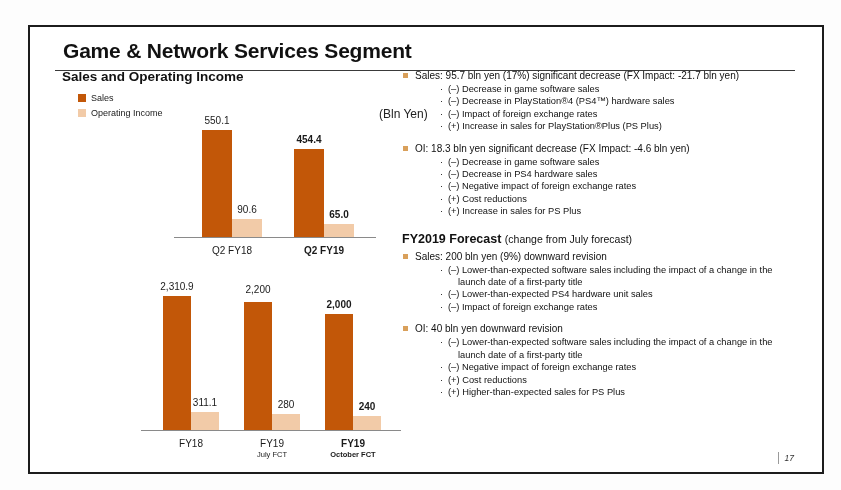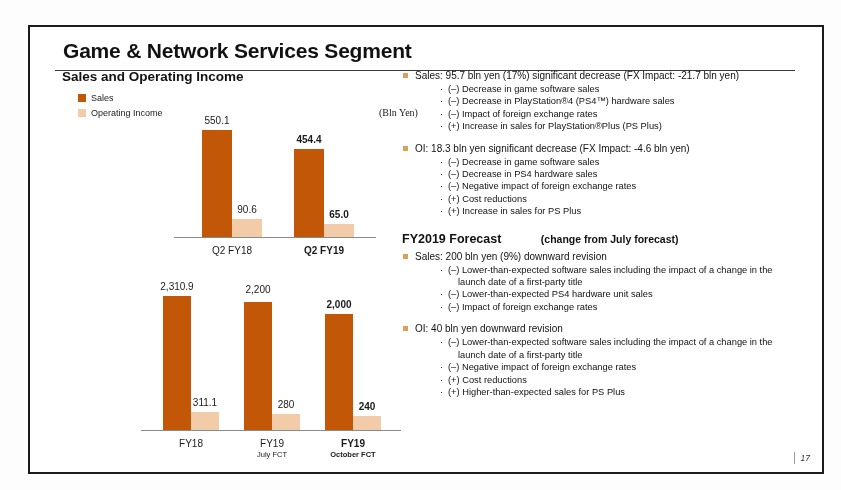--- a/index.html
+++ b/index.html
@@ -88,24 +88,23 @@
   }
   .legend-label {
     font-size: 9px;
     color: #1a1a1a;
     white-space: nowrap;
   }
   #unit-label {
     position: absolute;
     left: 333px;
     top: 38px;
-    font-size: 10px;
+    font-size: 12px;
     color: #222;
     white-space: nowrap;
-    font-family: Liberation Serif, serif;
   }
   
   .chart {
     position: absolute;
   }
   #chart-top { left: 0px; top: 18px; width: 356px; height: 200px; }
   #chart-bottom { left: 0px; top: 214px; width: 356px; height: 186px; }
 
   .plot {
     position: absolute;
@@ -150,22 +149,21 @@
   .section { position: relative; }
   .section-title {
     font-size: 12.5px;
     font-weight: bold;
     color: #111;
     margin-bottom: 4px;
     white-space: nowrap;
   }
   .section-title .sub {
     font-size: 10.5px;
-    font-weight: bold;
-    margin-left: 36px;
+    font-weight: normal;
   }
   .bullet-l1 {
     position: relative;
     padding-left: 13px;
     font-size: 10px;
     line-height: 14px;
     color: #111;
     margin-top: 2px;
   }
   .bullet-l1 .sq {
@@ -191,21 +189,21 @@
   }
   .bullet-l2 .wrap2 {
     display: block;
     padding-left: 10px;
   }
   .gap-sm { height: 7px; }
   .gap-md { height: 14px; }
   
   #page-num-wrap {
     position: absolute;
-    right: 12px;
+    right: 28px;
     bottom: 8px;
     display: flex;
     align-items: center;
     font-style: italic;
   }
   #page-num-tick {
     width: 1px;
     height: 12px;
     background: #9a9a9a;
     margin-right: 6px;

